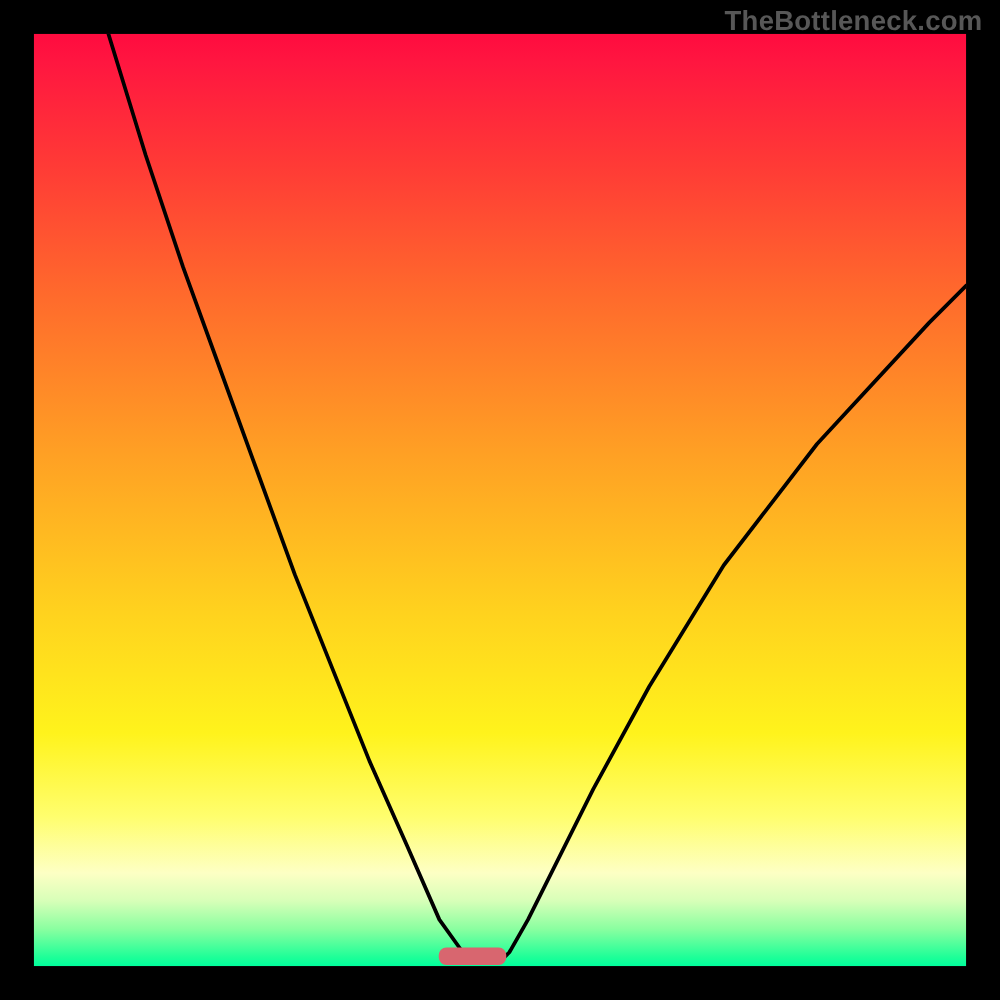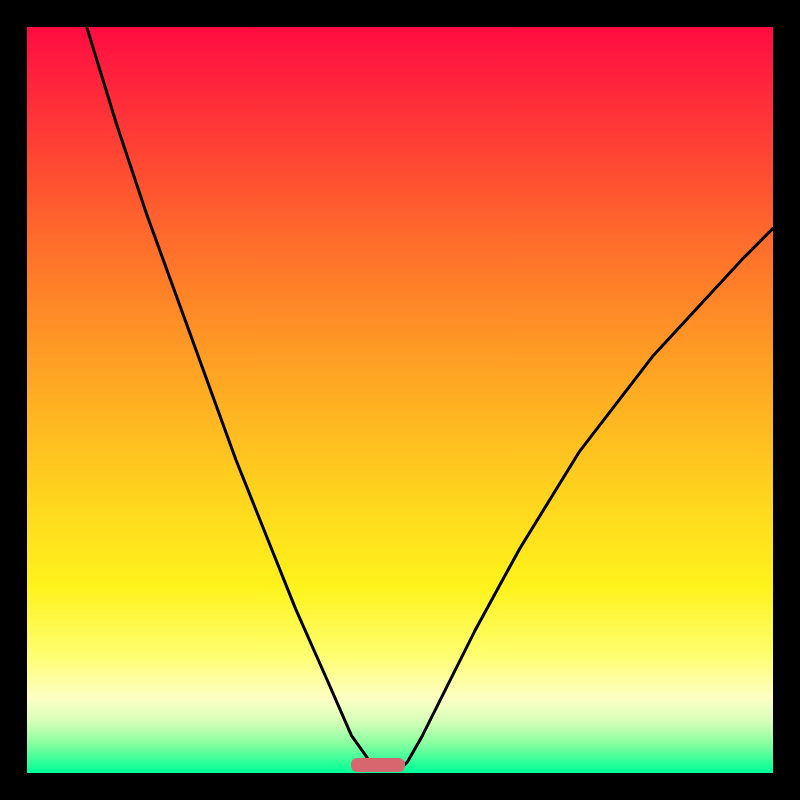--- a/index.html
+++ b/index.html
@@ -84,13 +84,14 @@
     <div class="gradient"></div>
 
     <svg class="curve-svg" viewBox="0 0 746 746" preserveAspectRatio="none">
       <path id="left-curve-path" class="curve-path" d="M59.7 0.0 L89.5 97.0 L119.4 186.5 L149.2 268.6 L179.0 350.6 L208.9 432.7 L238.7 507.3 L268.6 581.9 L298.4 649.0 L324.5 708.7 L343.2 734.8 L350.6 742.3"></path>
       <path id="right-curve-path" class="curve-path" d="M373.0 742.3 L380.5 734.8 L395.4 708.7 L417.8 663.9 L447.6 604.3 L492.4 522.2 L552.0 425.2 L626.6 328.2 L716.2 231.3 L746.0 201.4"></path>
     </svg>
 
     <div id="marker" class="marker" style="left: 324px; top: 731px; width: 54px; height: 14px; background: rgb(216, 102, 111);"></div>
   </div>
 
+  <div class="watermark">TheBottleneck.com</div>
 </div>
 
 </body></html>

